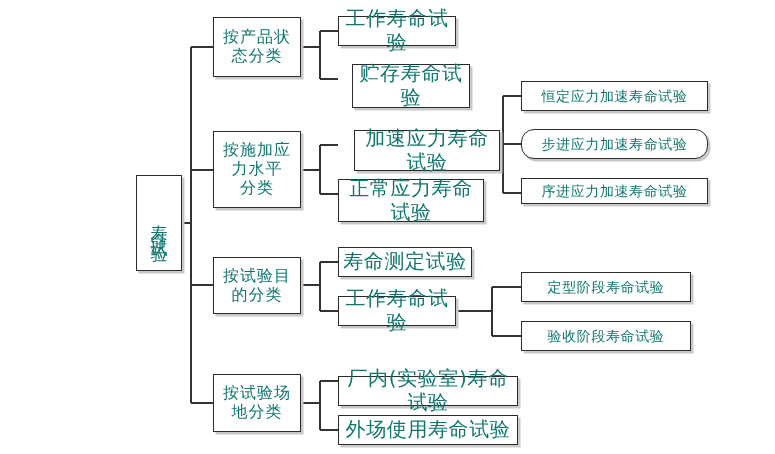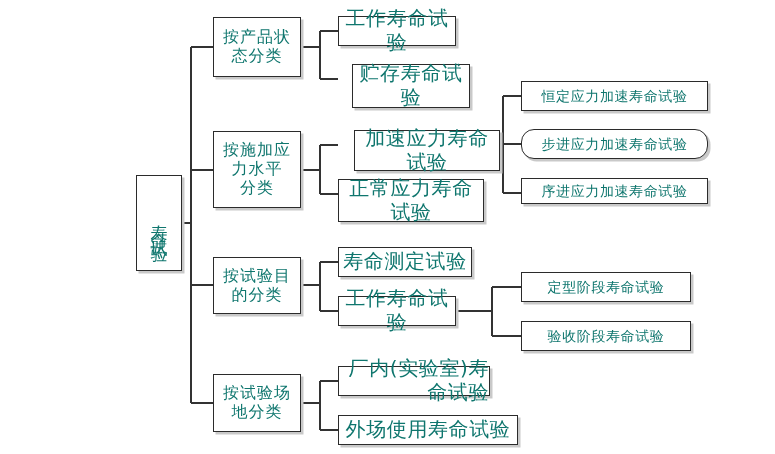--- a/index.html
+++ b/index.html
@@ -119,21 +119,21 @@
 的分类</div>
   <div class="node lvl2" style="left: 213px; top: 374px; width: 88px; height: 58px;">按试验场
 地分类</div>
 
   <div class="node lvl3" style="left: 338px; top: 16px; width: 118px; height: 30px;">工作寿命试验</div>
   <div class="node lvl3" style="left: 352px; top: 64px; width: 118px; height: 44px;">贮存寿命试验</div>
   <div class="node lvl3" style="left: 354px; top: 130px; width: 146px; height: 41px;">加速应力寿命试验</div>
   <div class="node lvl3" style="left: 338px; top: 179px; width: 146px; height: 43px;">正常应力寿命试验</div>
   <div class="node lvl3" style="left: 338px; top: 247px; width: 134px; height: 30px;">寿命测定试验</div>
   <div class="node lvl3" style="left: 338px; top: 296px; width: 118px; height: 30px;">工作寿命试验</div>
-  <div class="node lvl3" style="left: 338px; top: 366px; width: 152px; height: 30px; text-align: right;">厂内(实验室)寿命试验</div>
+  <div class="node lvl3" style="left: 338px; top: 376px; width: 180px; height: 30px;">厂内(实验室)寿命试验</div>
   <div class="node lvl3" style="left: 338px; top: 415px; width: 180px; height: 30px;">外场使用寿命试验</div>
 
   <div class="node lvl4" style="left: 521px; top: 81px; width: 187px; height: 30px;">恒定应力加速寿命试验</div>
   <div class="node lvl4" style="left: 521px; top: 129px; width: 187px; height: 30px; border-radius: 13px;">步进应力加速寿命试验</div>
   <div class="node lvl4" style="left: 521px; top: 178px; width: 187px; height: 26px;">序进应力加速寿命试验</div>
   <div class="node lvl4" style="left: 521px; top: 272px; width: 170px; height: 30px;">定型阶段寿命试验</div>
   <div class="node lvl4" style="left: 521px; top: 321px; width: 170px; height: 30px;">验收阶段寿命试验</div>
 
 </div>
 

